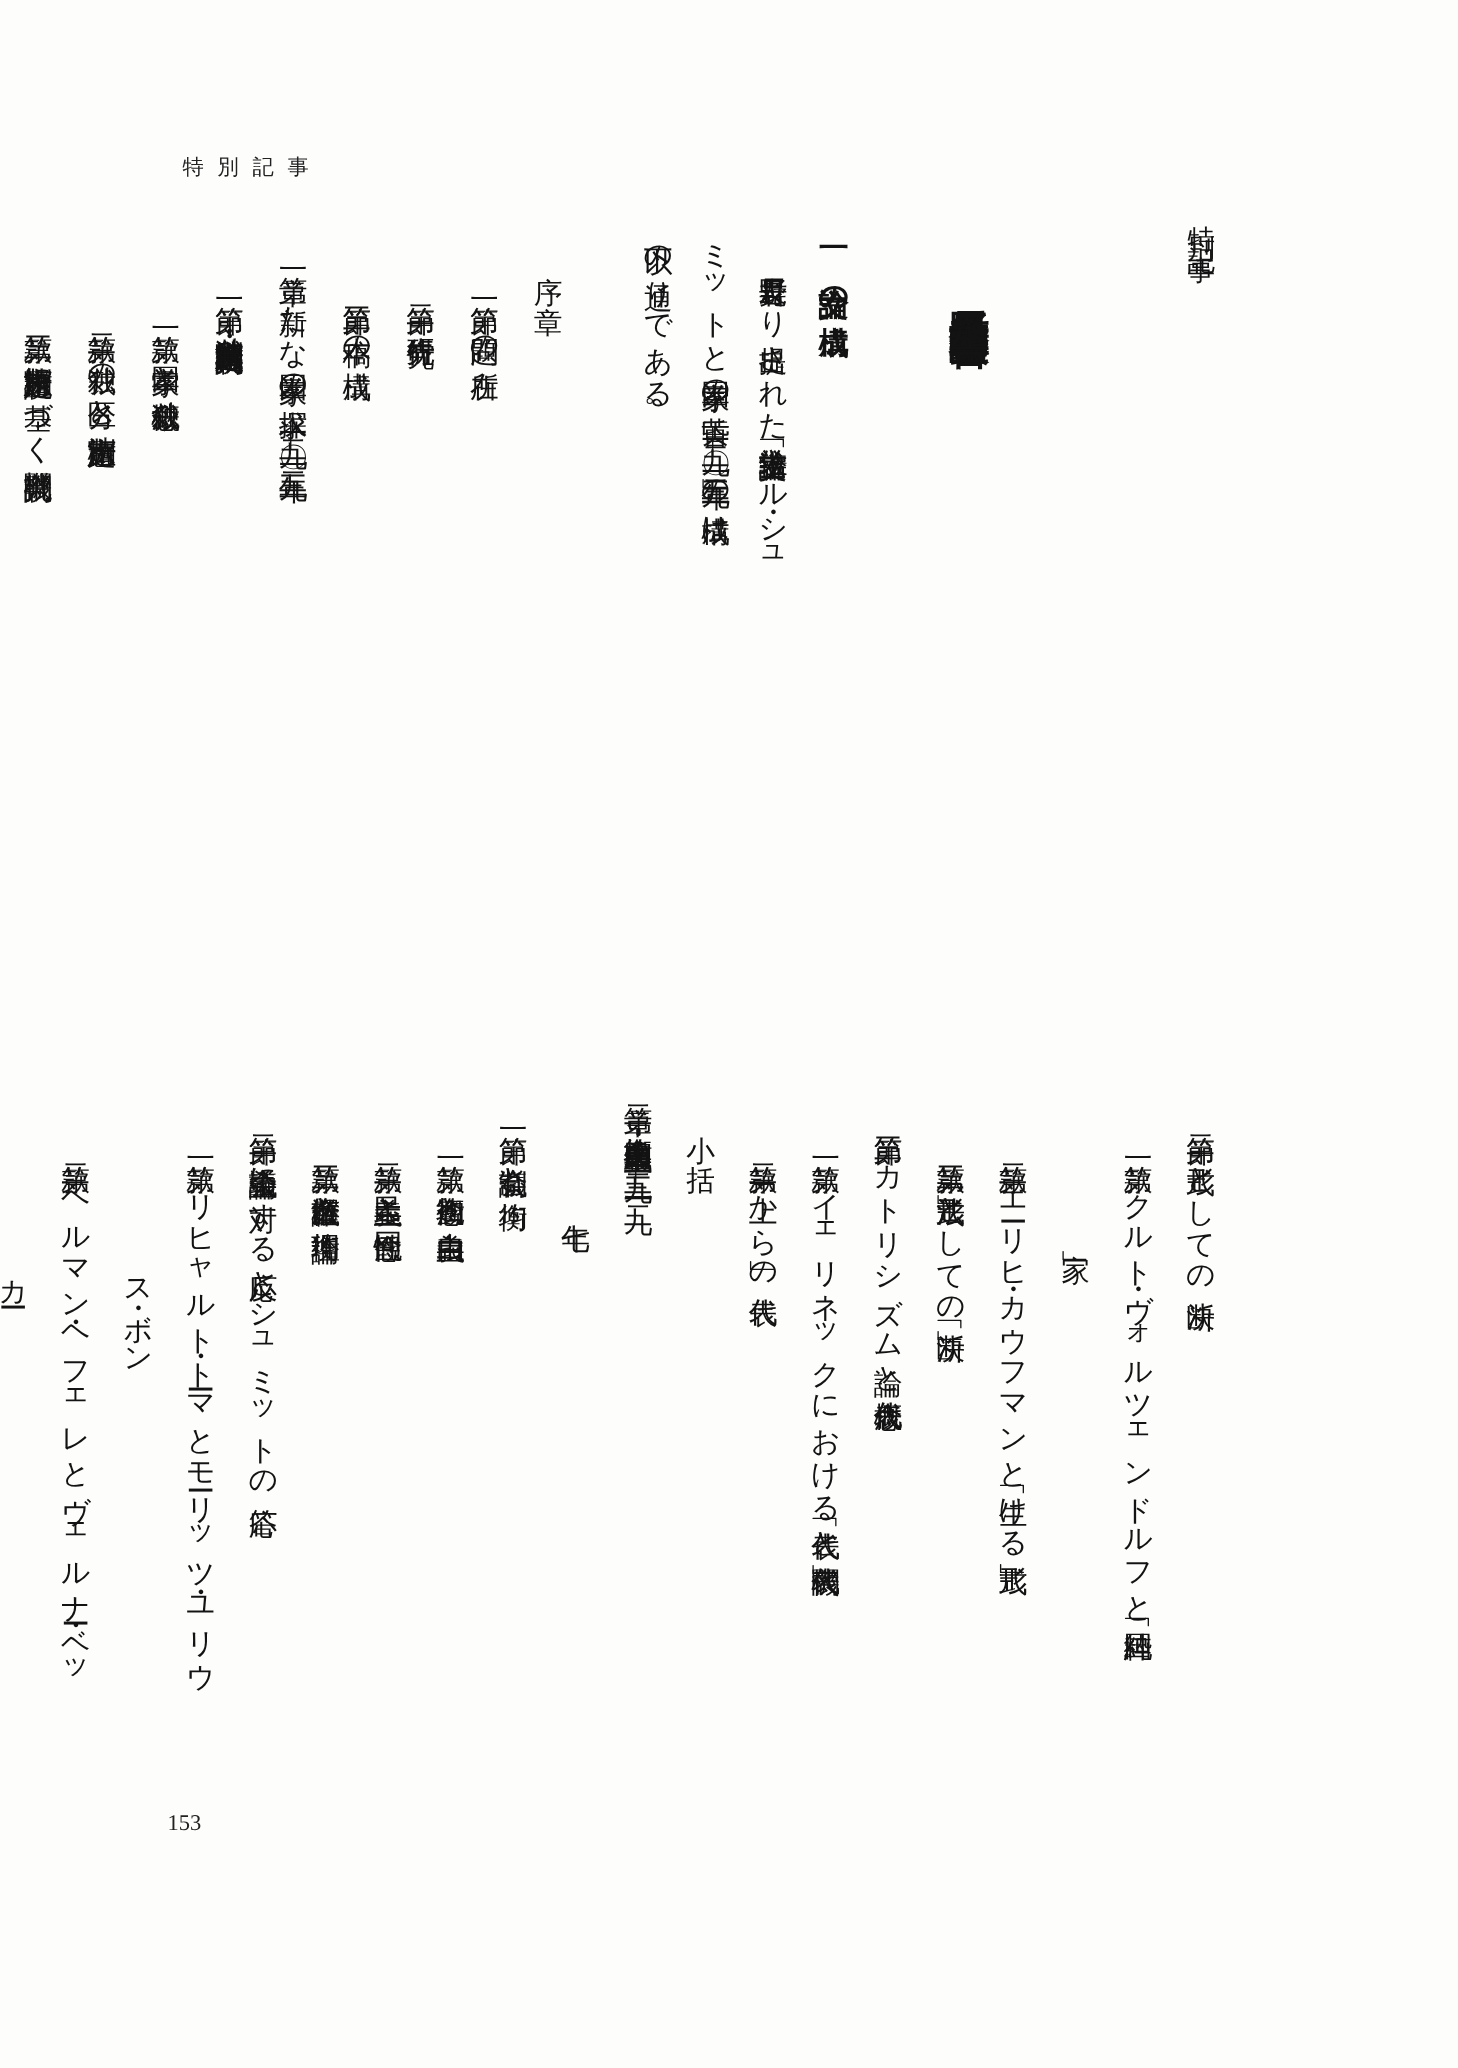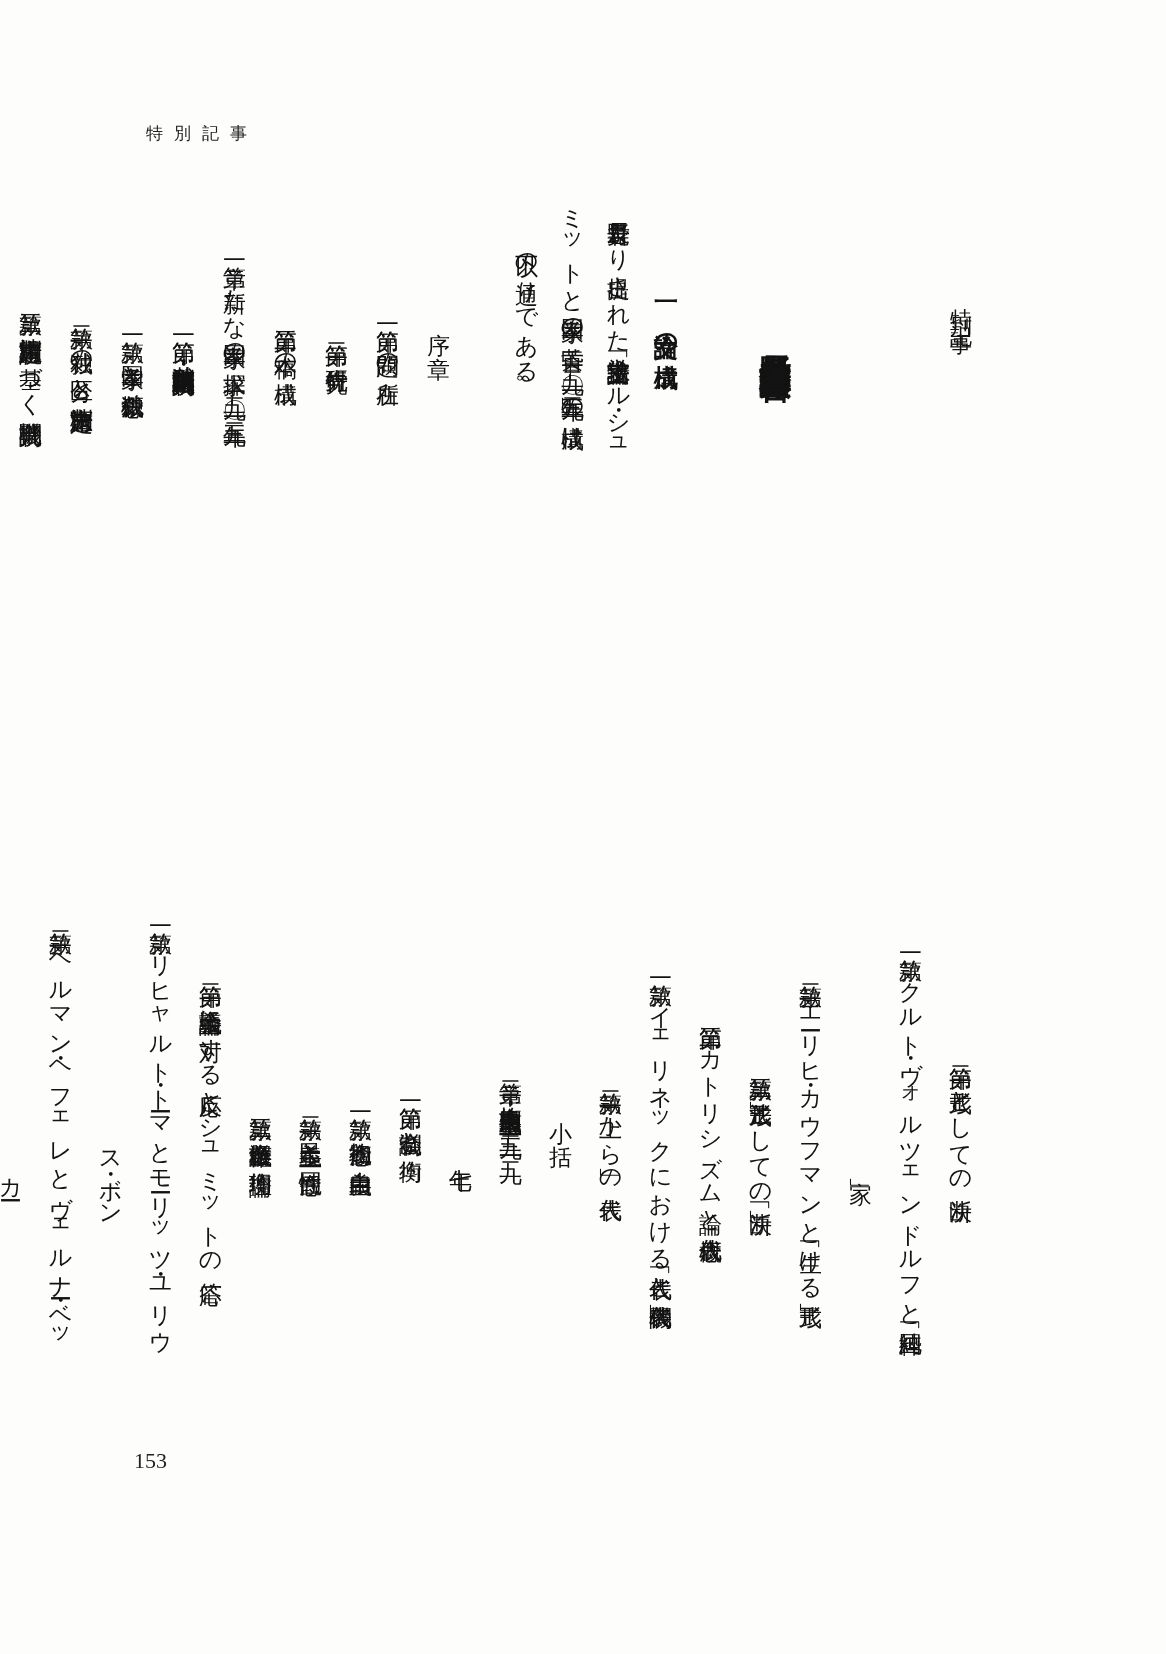--- a/index.html
+++ b/index.html
@@ -15,21 +15,21 @@
   
   .running-head{
     position:absolute;left:146px;top:122px;
     font-size:17px;letter-spacing:11px;color:#222;
     font-family:"Liberation Sans",sans-serif;
     white-space:nowrap;
   }
   
   .page-number{
     position:absolute;left:134px;top:1448px;
-    font-size:22px;color:#222;
+    font-size:18px;color:#222;
     font-family:"Liberation Serif",serif;
   }
   
   .v-block{
     position:absolute;right:190px;
     writing-mode:vertical-rl;
     text-orientation:mixed;
     white-space:nowrap;
   }
   .v-block.upper{top:163px;}
@@ -64,21 +64,21 @@
   .v-toc{font-size:23px;letter-spacing:0.5px;}
   .v-toc.upper-toc{margin-right:42px;}
   .upper-toc .v-line{padding-left:20px;}
   .lower-toc .v-line{padding-left:19px;}
   .toc-entry{display:block;}
   .v-line{display:block;}
 </style>
 </head>
 <body>
 
-<div class="page" style="background: rgb(253, 253, 252); color: rgb(19, 19, 19); text-align: center;">
+<div class="page" style="background: rgb(253, 253, 252); color: rgb(19, 19, 19);">
 
   <div class="running-head">特別記事</div>
 
   <div class="v-block upper">
     <div class="v-label">特別記事</div>
     <h1 class="v-title">長野晃君学位請求論文審査報告</h1>
     <h2 class="v-heading">一　論文の構成</h2>
     <div class="v-para" id="intro-para">
         <div class="v-line" style="padding-top: 0px;">長野晃君より提出された学位請求論文「カール・シュ</div>
         <div class="v-line" style="padding-top: 0px;">ミットと国家学の黄昏、一九二〇―一九三二年」の構成は</div>

